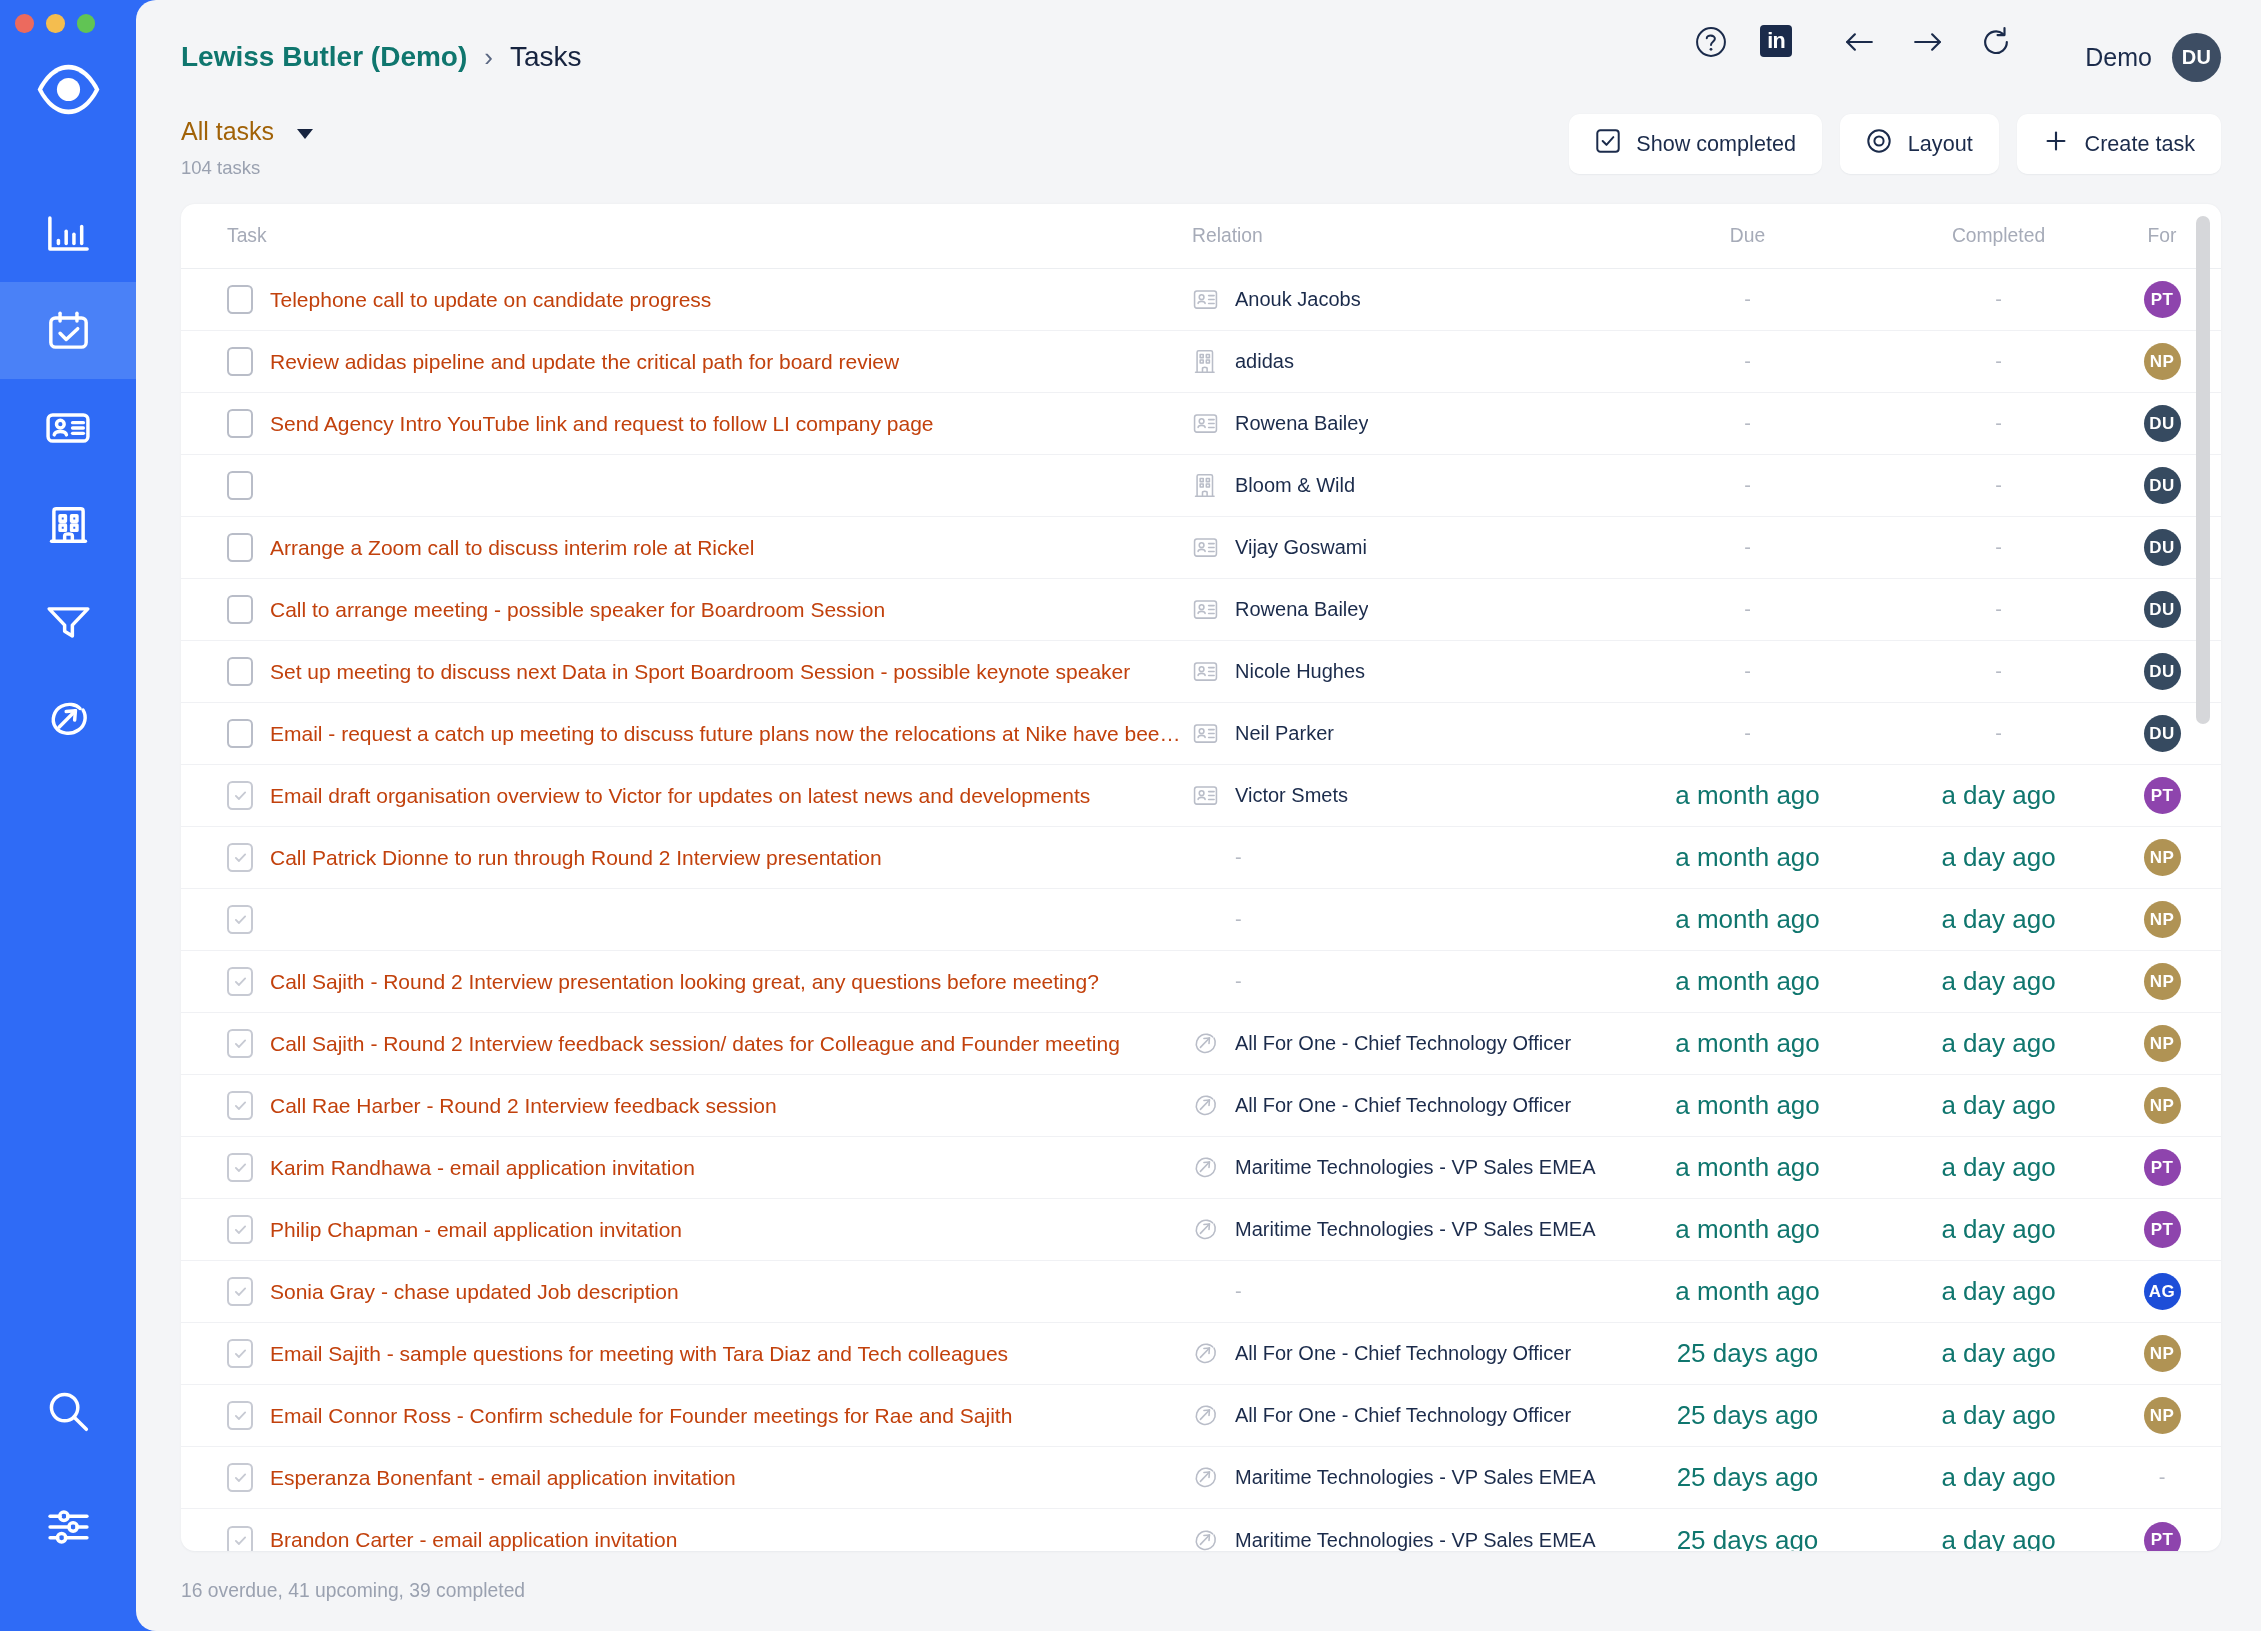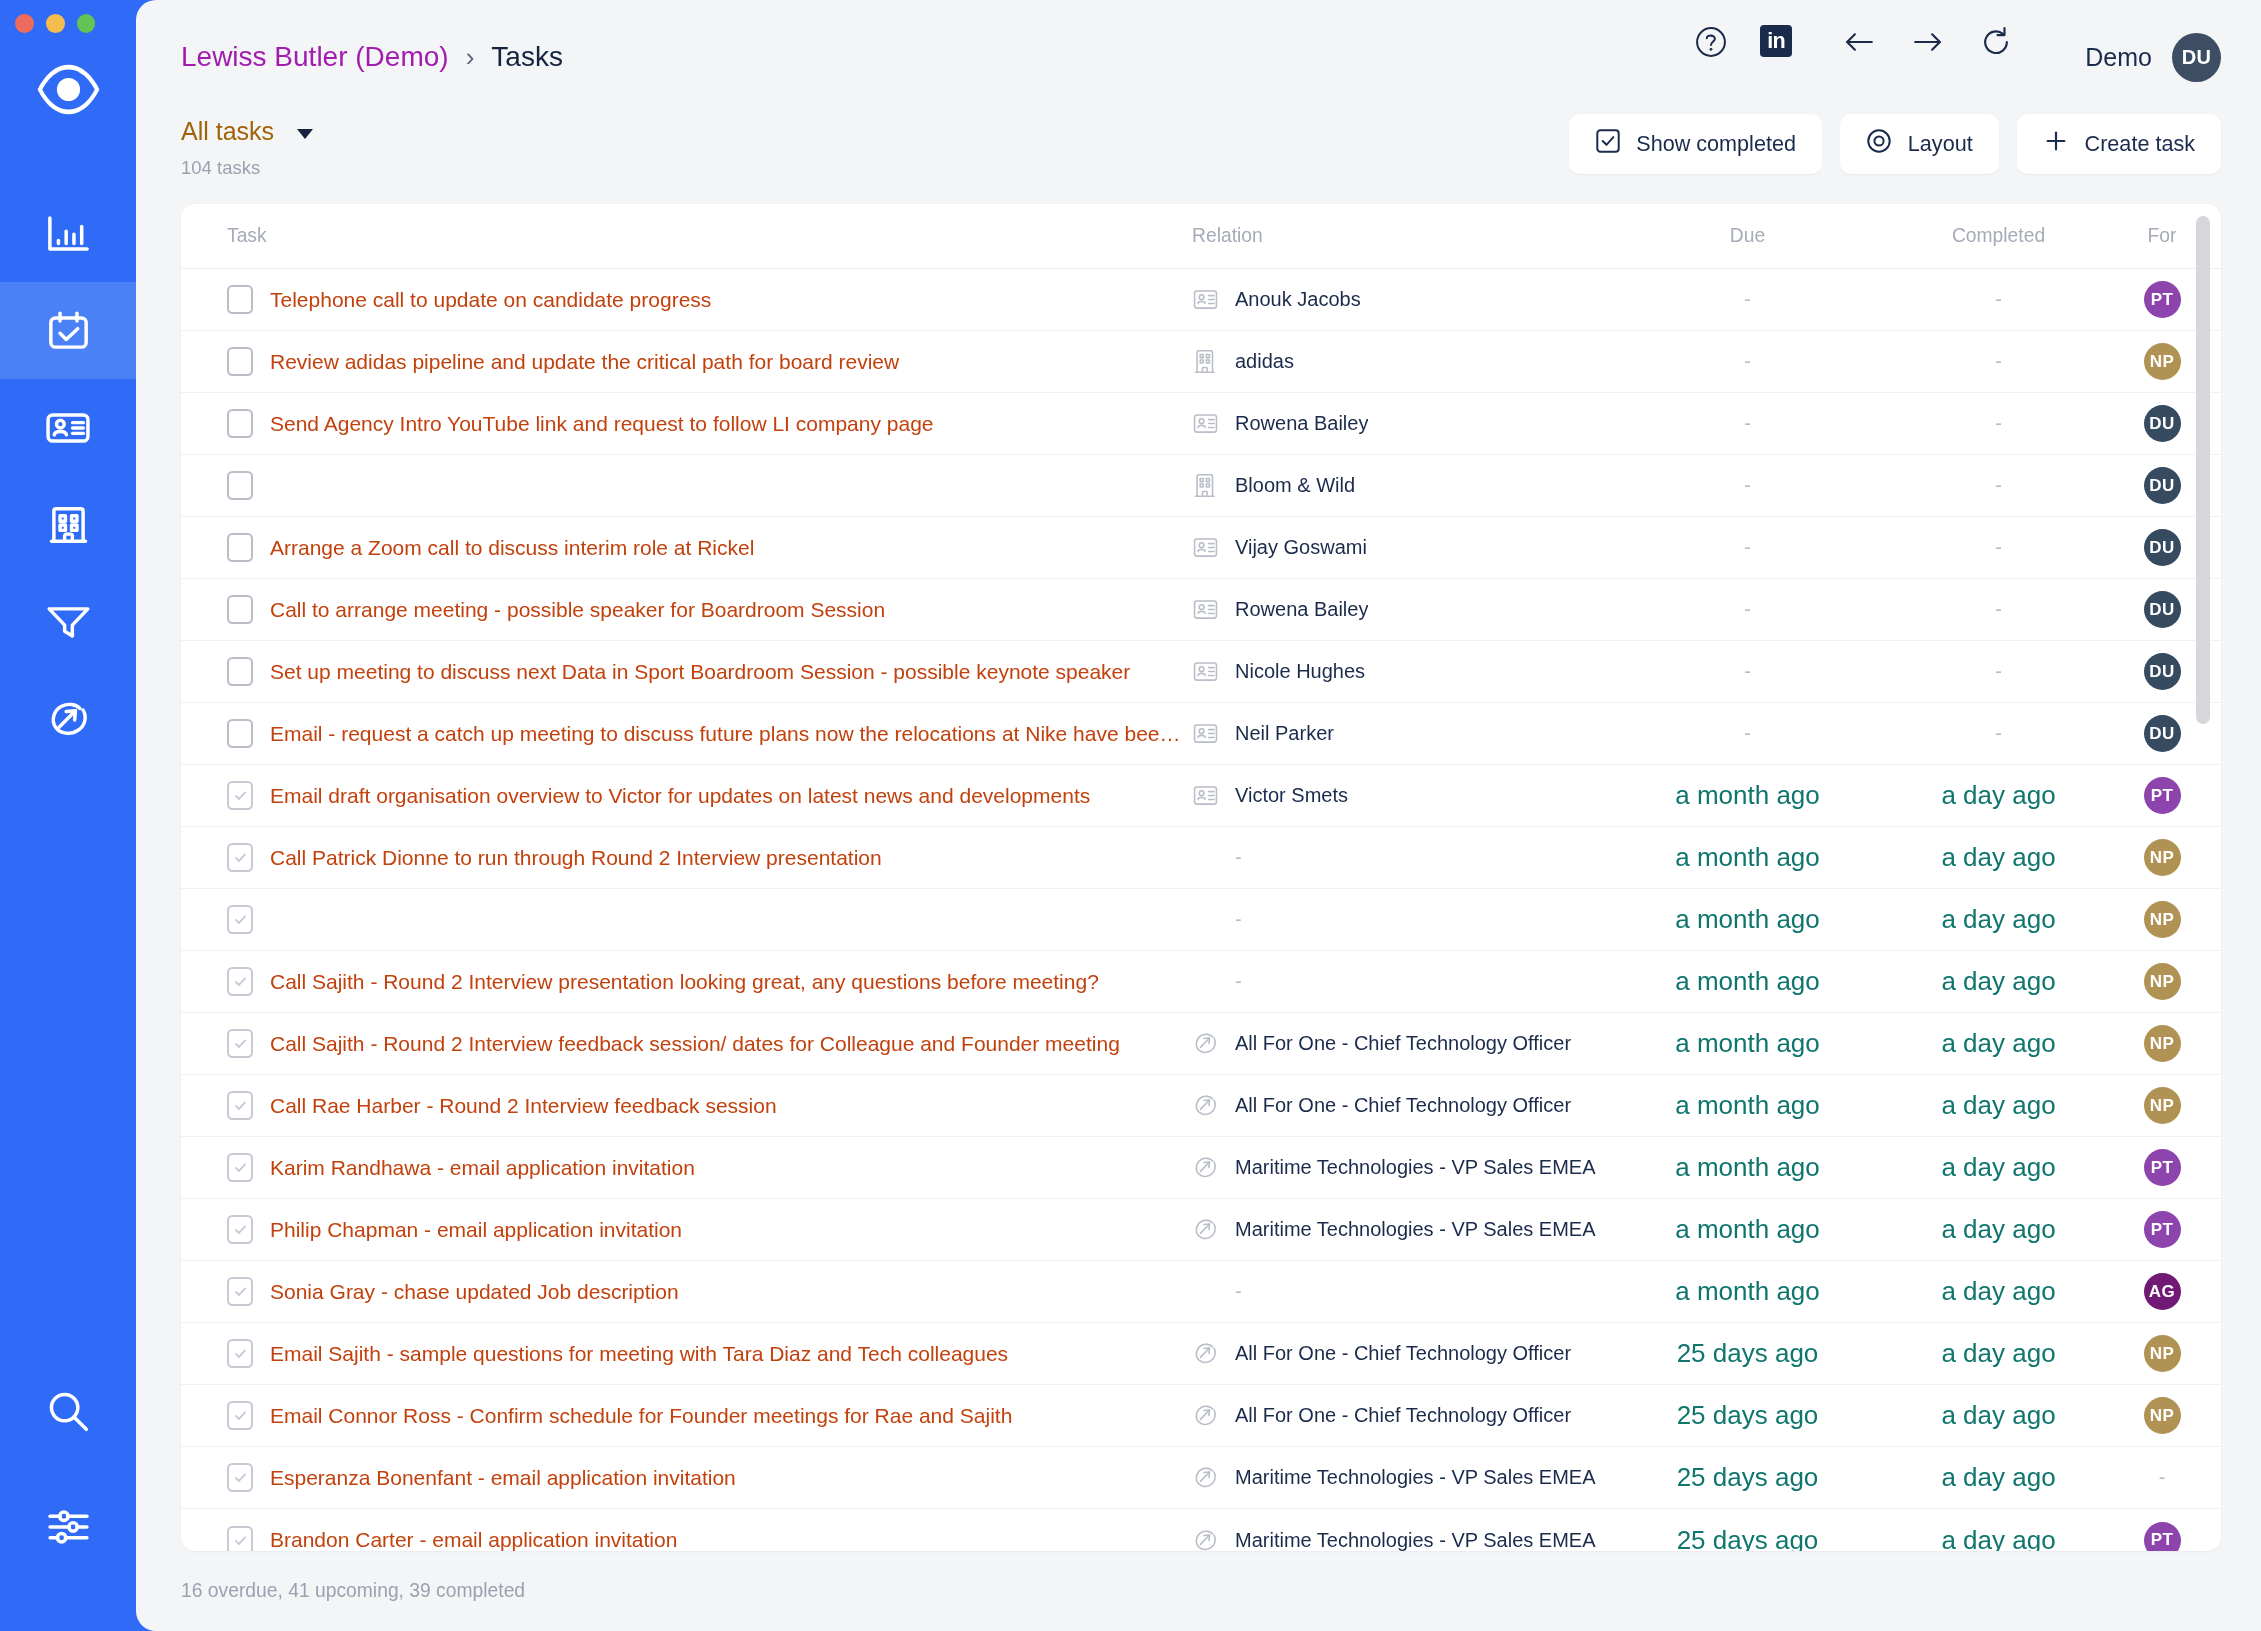--- a/index.html
+++ b/index.html
@@ -83,21 +83,21 @@
   .topbar {
     height: 114px;
     flex: 0 0 114px;
     display: flex; align-items: center;
     padding: 0 40px 0 45px;
   }
   .breadcrumb {
     display: flex; align-items: center; gap: 17px;
     font-size: 28px; color: #1b2b4b;
   }
-  .crumb-root { color: #a21caf; font-weight: 400; }
+  .crumb-root { color: #0f766e; font-weight: 700; }
   .crumb-sep { color: #5a6782; font-size: 26px; font-weight: 300; }
   .crumb-current { color: #16233f; font-weight: 500; }
 
   .topbar-right {
     margin-left: auto;
     display: flex; align-items: center; gap: 0;
   }
   .icon-btn {
     width: 65px; height: 65px;
     display: flex; align-items: flex-start; justify-content: center;
@@ -837,21 +837,21 @@
               </span>
               <span class="task-text">Sonia Gray - chase updated Job description</span>
             </div>
             <div class="c-rel">
               <span class="relicon"></span>
               <span class="dash">-</span>
             </div>
             <div class="c-due"><span class="date-text">a month ago</span></div>
             <div class="c-comp"><span class="date-text">a day ago</span></div>
             <div class="c-for">
-              <span class="av" style="background:#701a75">AG</span>
+              <span class="av" style="background:#1d4ed8">AG</span>
             </div>
           </div>
           <div class="row">
             <div class="c-task">
               <span class="cbox checked">
                 <svg width="17" height="17" viewBox="0 0 22 22" fill="none" stroke="#c7cad3" stroke-width="2.4" stroke-linecap="round" stroke-linejoin="round">
                   <path d="M5 11.5 L9 15.5 L17 7"></path>
                 </svg>
               </span>
               <span class="task-text">Email Sajith - sample questions for meeting with Tara Diaz and Tech colleagues</span>

